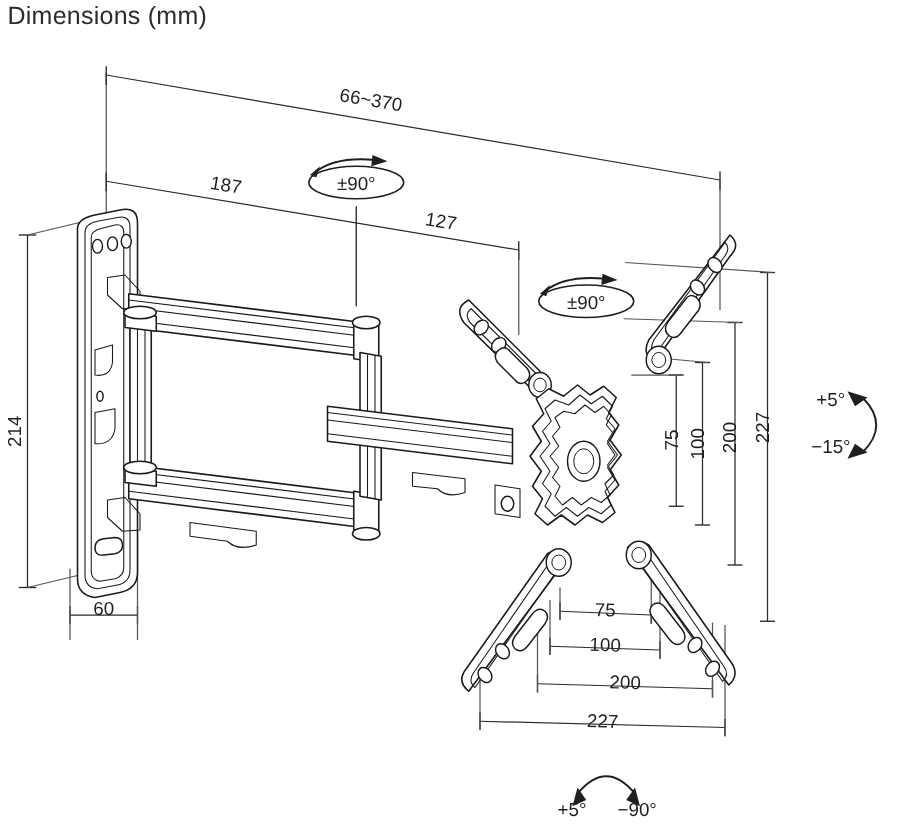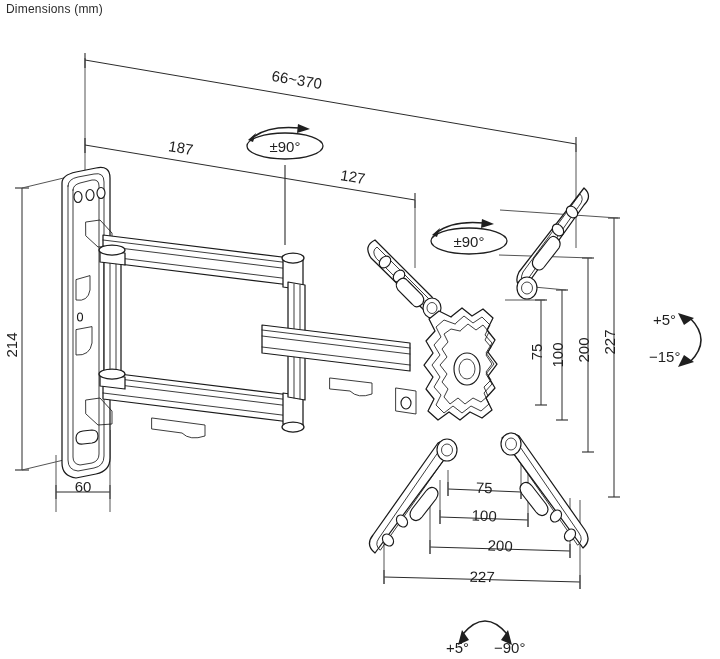--- a/index.html
+++ b/index.html
@@ -3,21 +3,21 @@
 <meta charset="utf-8">
 <style>
   html,body{margin:0;padding:0;background:#ffffff;}
   body{
     width:720px;height:659px;position:relative;overflow:hidden;
     font-family:"Liberation Sans","DejaVu Sans",sans-serif;
     color:#1a1a1a;
   }
   #title{
     position:absolute;left:6px;top:2px;
-    font-size:12px;color:#2b2b2b;letter-spacing:.2px;
+    font-size:20px;color:#2b2b2b;letter-spacing:.2px;
     white-space:nowrap;
   }
   svg#drawing{position:absolute;left:0;top:0;width:720px;height:659px;}
   .dimline{stroke:#2b2b2b;stroke-width:1;fill:none;}
   .extline{stroke:#555;stroke-width:1;fill:none;}
   .tick{stroke:#2b2b2b;stroke-width:1.1;}
   .part{fill:#ffffff;stroke:#1a1a1a;stroke-width:1.25;stroke-linejoin:round;stroke-linecap:round;}
   .partthin{fill:none;stroke:#1a1a1a;stroke-width:.85;stroke-linejoin:round;stroke-linecap:round;}
   .hole{fill:#ffffff;stroke:#1a1a1a;stroke-width:1.15;}
   .holein{fill:#ffffff;stroke:#1a1a1a;stroke-width:.8;}

